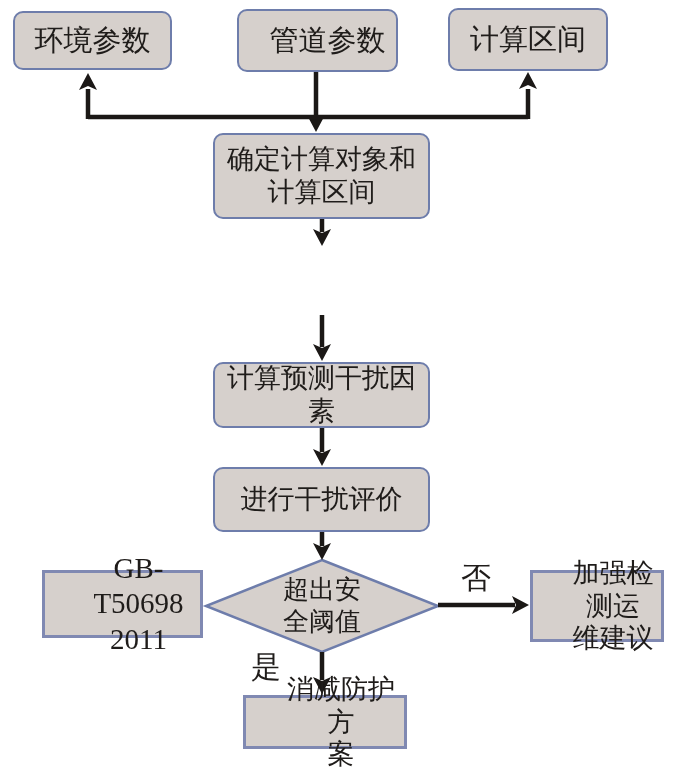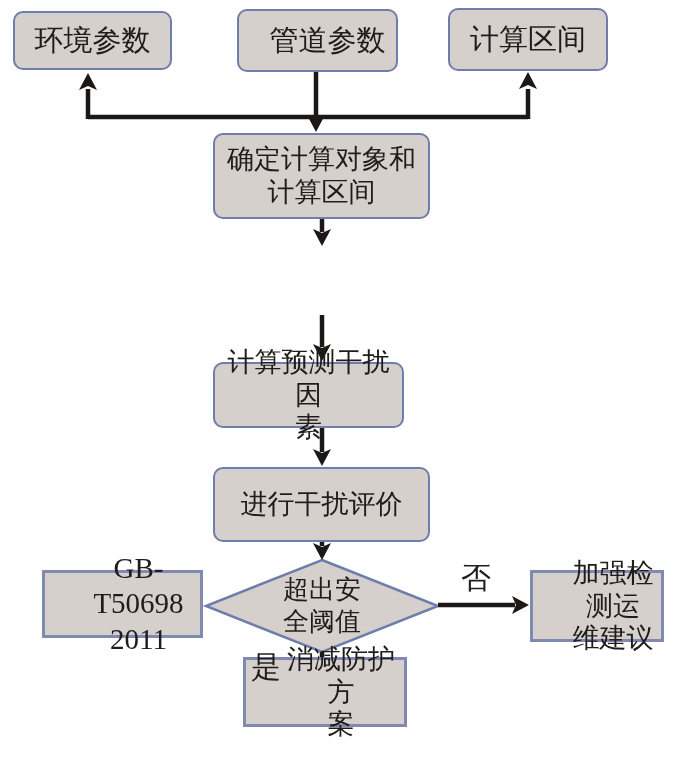--- a/index.html
+++ b/index.html
@@ -44,26 +44,26 @@
   }
   .rounded { border: 2.5px solid var(--border_rounded); border-radius: 10px; }
   .sharp   { border: 3px solid var(--border_sharp); padding-left: 32px; }
   .plain   { background: transparent; border: none; z-index: 2; }
 
   .n-env       { left: 13px;  top: 11px;  width: 159px; height: 59px; font-size: 29px; }
   .n-pipe      { left: 237px; top: 9px;   width: 161px; height: 63px; font-size: 29px; padding-left: 20px; }
   .n-rail      { left: 448px; top: 8px;   width: 160px; height: 63px; font-size: 29px; }
   .n-determine { left: 213px; top: 133px; width: 217px; height: 86px; }
   .n-model     { left: 213px; top: 247px; width: 217px; height: 68px; }
-  .n-predict   { left: 213px; top: 362px; width: 191px; height: 66px; }
-  .n-evaluate  { left: 213px; top: 467px; width: 217px; height: 75px; }
+  .n-predict   { left: 213px; top: 362px; width: 217px; height: 66px; }
+  .n-evaluate  { left: 213px; top: 467px; width: 217px; height: 65px; }
   .n-standard  { left: 42px;  top: 570px; width: 161px; height: 68px; font-size: 29px; }
   .n-decision  { left: 252px; top: 566px; width: 140px; height: 80px; font-size: 26px; }
   .n-maintain  { left: 530px; top: 570px; width: 134px; height: 72px; }
-  .n-mitigate  { left: 243px; top: 657px; width: 164px; height: 70px; }
+  .n-mitigate  { left: 243px; top: 695px; width: 164px; height: 54px; }
 
   .edge-label {
     position: absolute;
     font-size: 30px;
     line-height: 1;
     z-index: 2;
   }
   .lbl-no  { left: 461px; top: 563px; }
   .lbl-yes { left: 251px; top: 652px; }
 </style>

